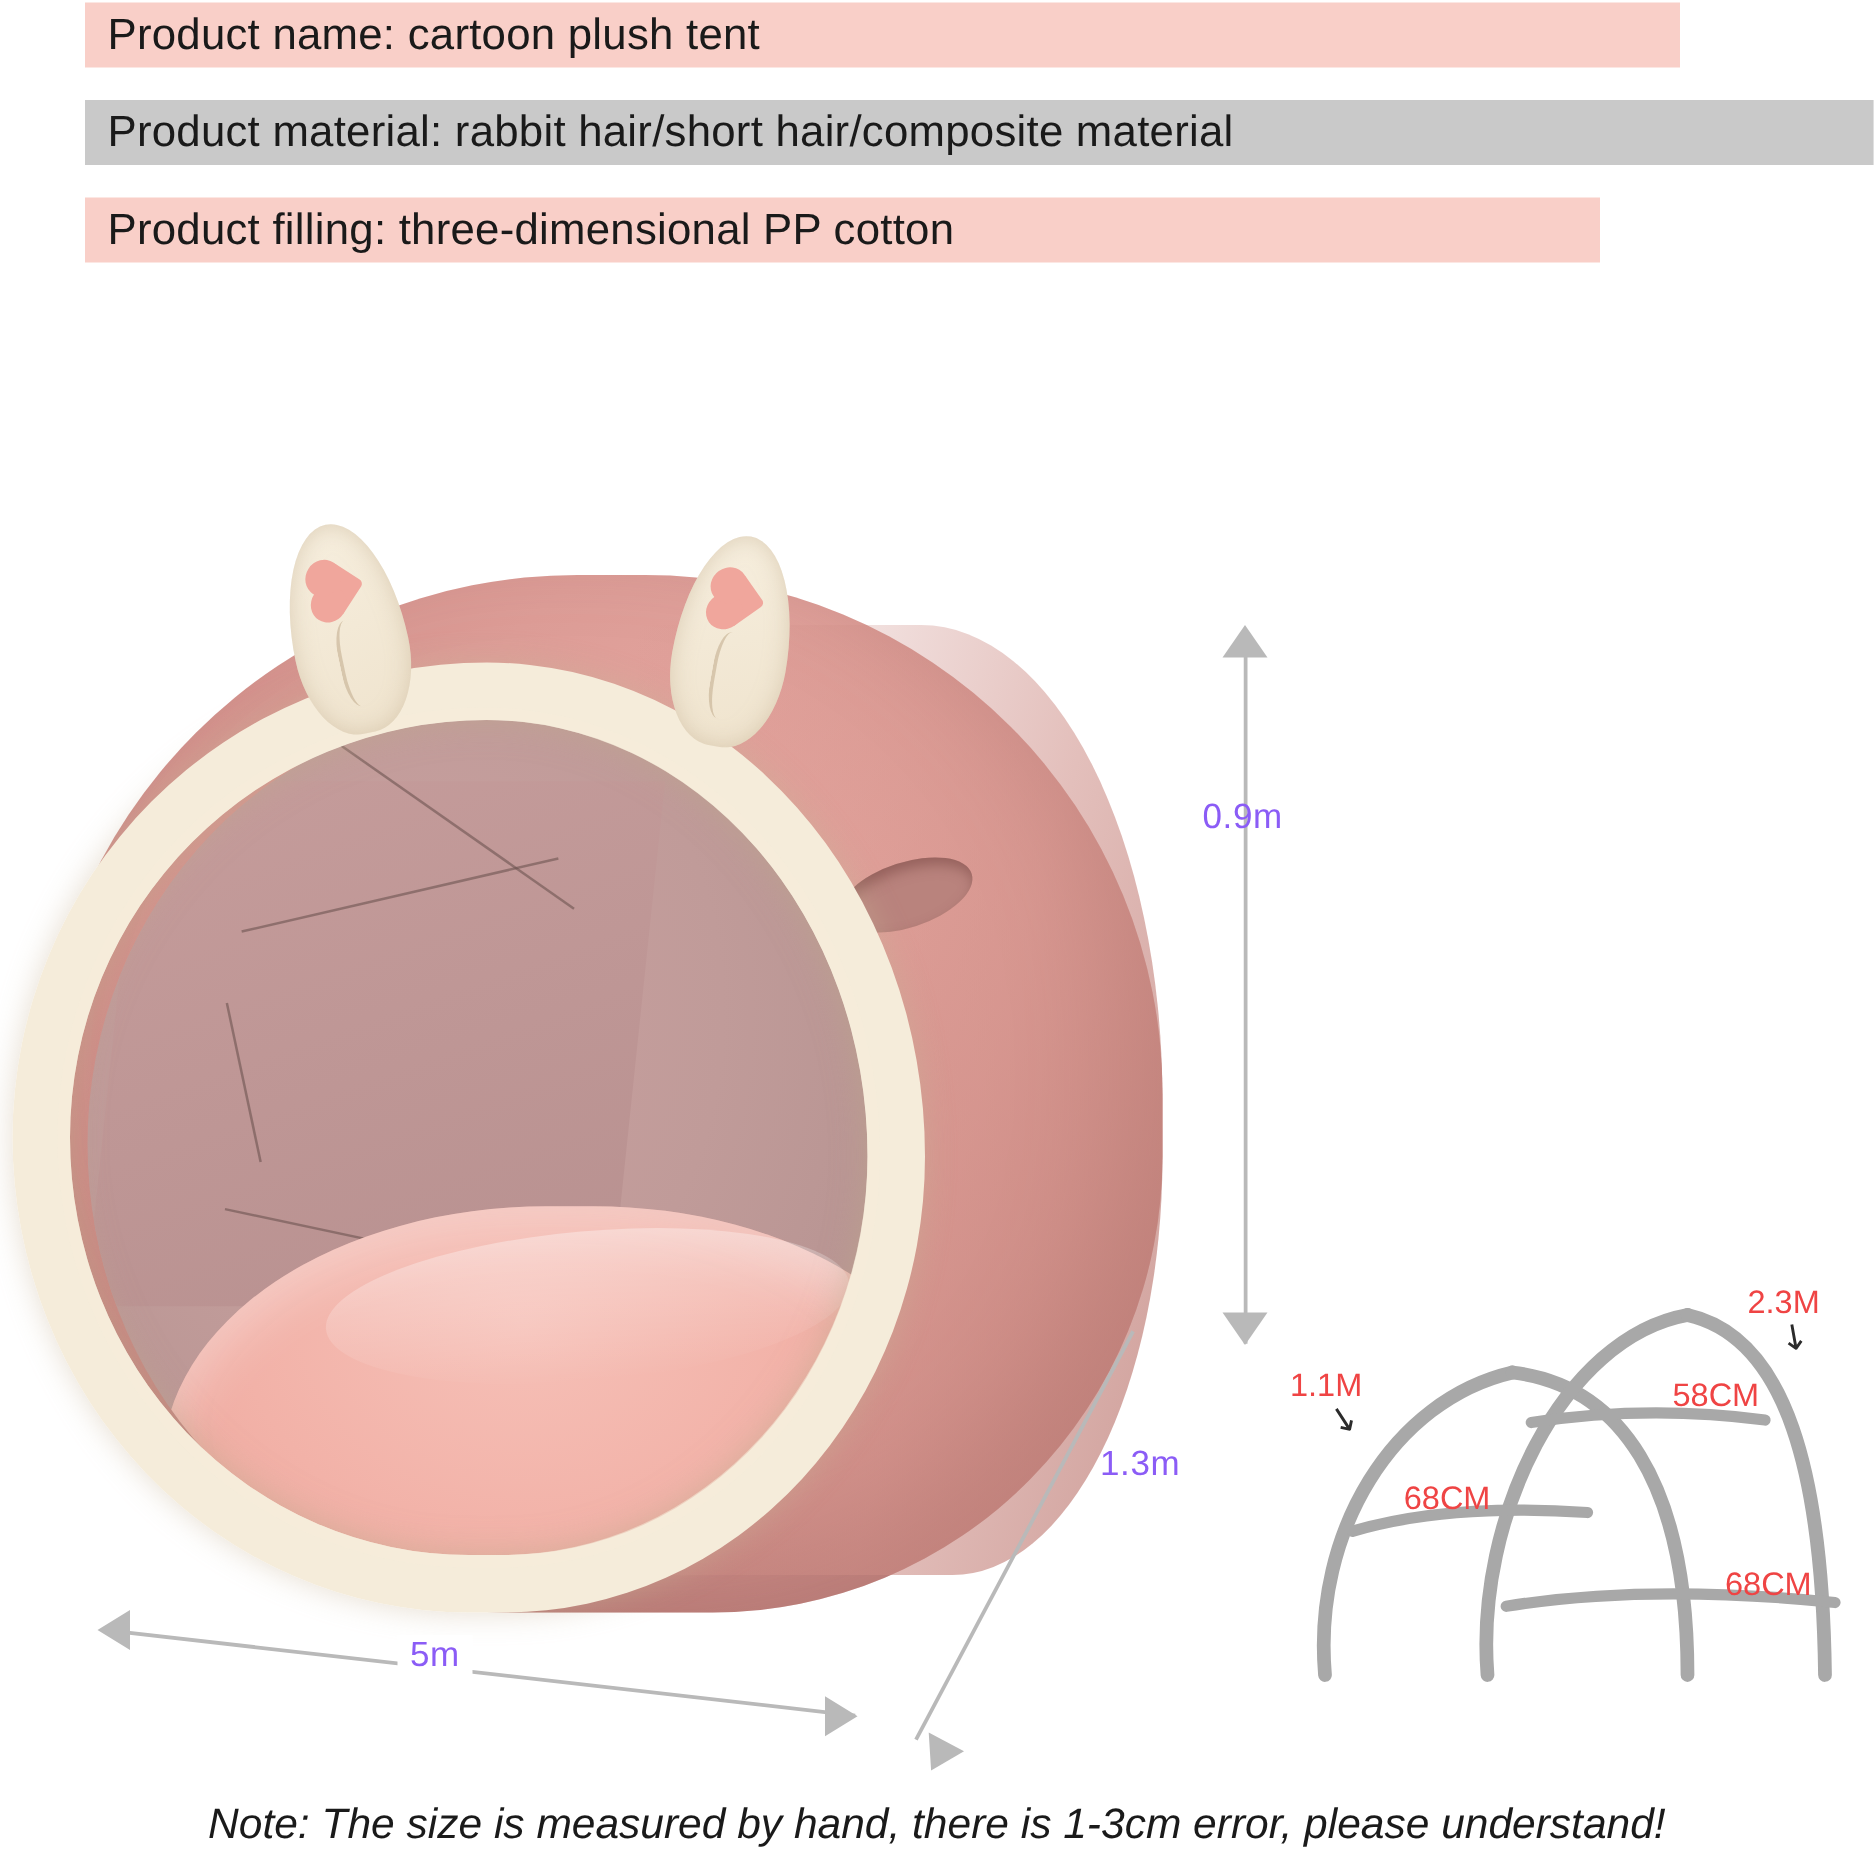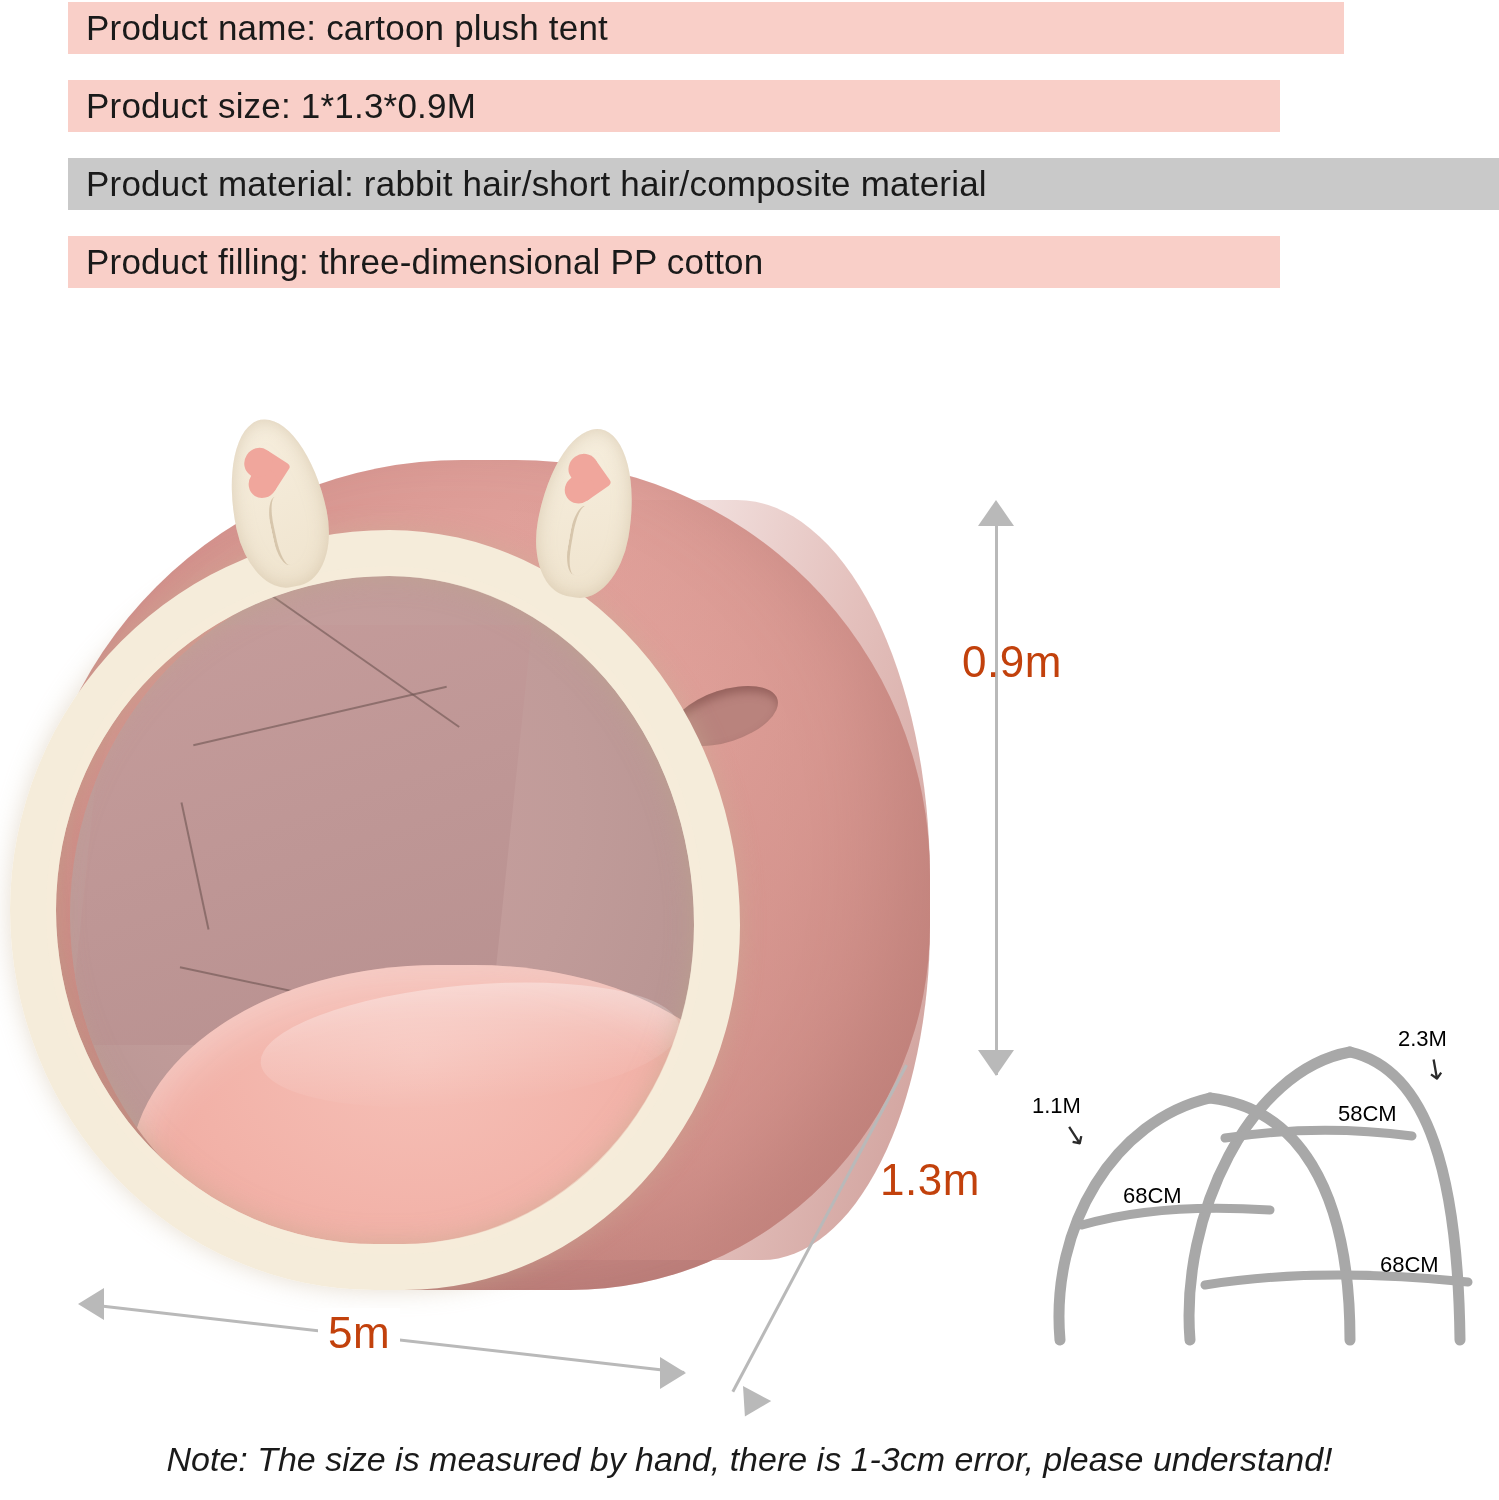--- a/index.html
+++ b/index.html
@@ -229,22 +229,22 @@
     top: 78px;
     width: 24px;
     height: 70px;
     border-left: 3px solid rgba(200,180,150,.65);
     border-radius: 40%;
   }
 
   
   .dim {
     position: absolute;
-    color: #c2410c;
-    font-size: 44px;
+    color: #8b5cf6;
+    font-size: 28px;
     letter-spacing: .5px;
   }
   .dim-line {
     position: absolute;
     background: #b9b9b9;
   }
   .arrowhead {
     position: absolute;
     width: 0; height: 0;
   }
@@ -309,22 +309,22 @@
   .skeleton {
     position: absolute;
     left: 1020px;
     top: 1010px;
     width: 470px;
     height: 340px;
   }
   .skeleton svg { display: block; }
   .sk-label {
     position: absolute;
-    font-size: 22px;
-    color: #000000;
+    font-size: 26px;
+    color: #ef4444;
     white-space: nowrap;
   }
   .sk-25 { left: 1032px; top: 1093px; }
   .sk-23 { left: 1398px; top: 1026px; }
   .sk-58 { left: 1338px; top: 1101px; }
   .sk-68a { left: 1123px; top: 1183px; }
   .sk-68b { left: 1380px; top: 1252px; }
   .sk-arrow {
     position: absolute;
     color: #2b2b2b;
@@ -344,23 +344,20 @@
     font-size: 34px;
     color: #1a1a1a;
   }
 </style>
 </head>
 <body>
 
 <div class="spec-list">
   <div class="spec-row pink">
     <div class="bar bar-offset-1">Product name: cartoon plush tent</div>
-  </div>
-  <div class="spec-row pink">
-    <div class="bar bar-offset-3">Product size: 1*1.3*0.9M</div>
   </div>
   <div class="spec-row gray">
     <div class="bar bar-offset-4">Product material: rabbit hair/short hair/composite material</div>
   </div>
   <div class="spec-row pink">
     <div class="bar bar-offset-5">Product filling: three-dimensional PP cotton</div>
   </div>
 </div>
 
 <div class="photo-area">

